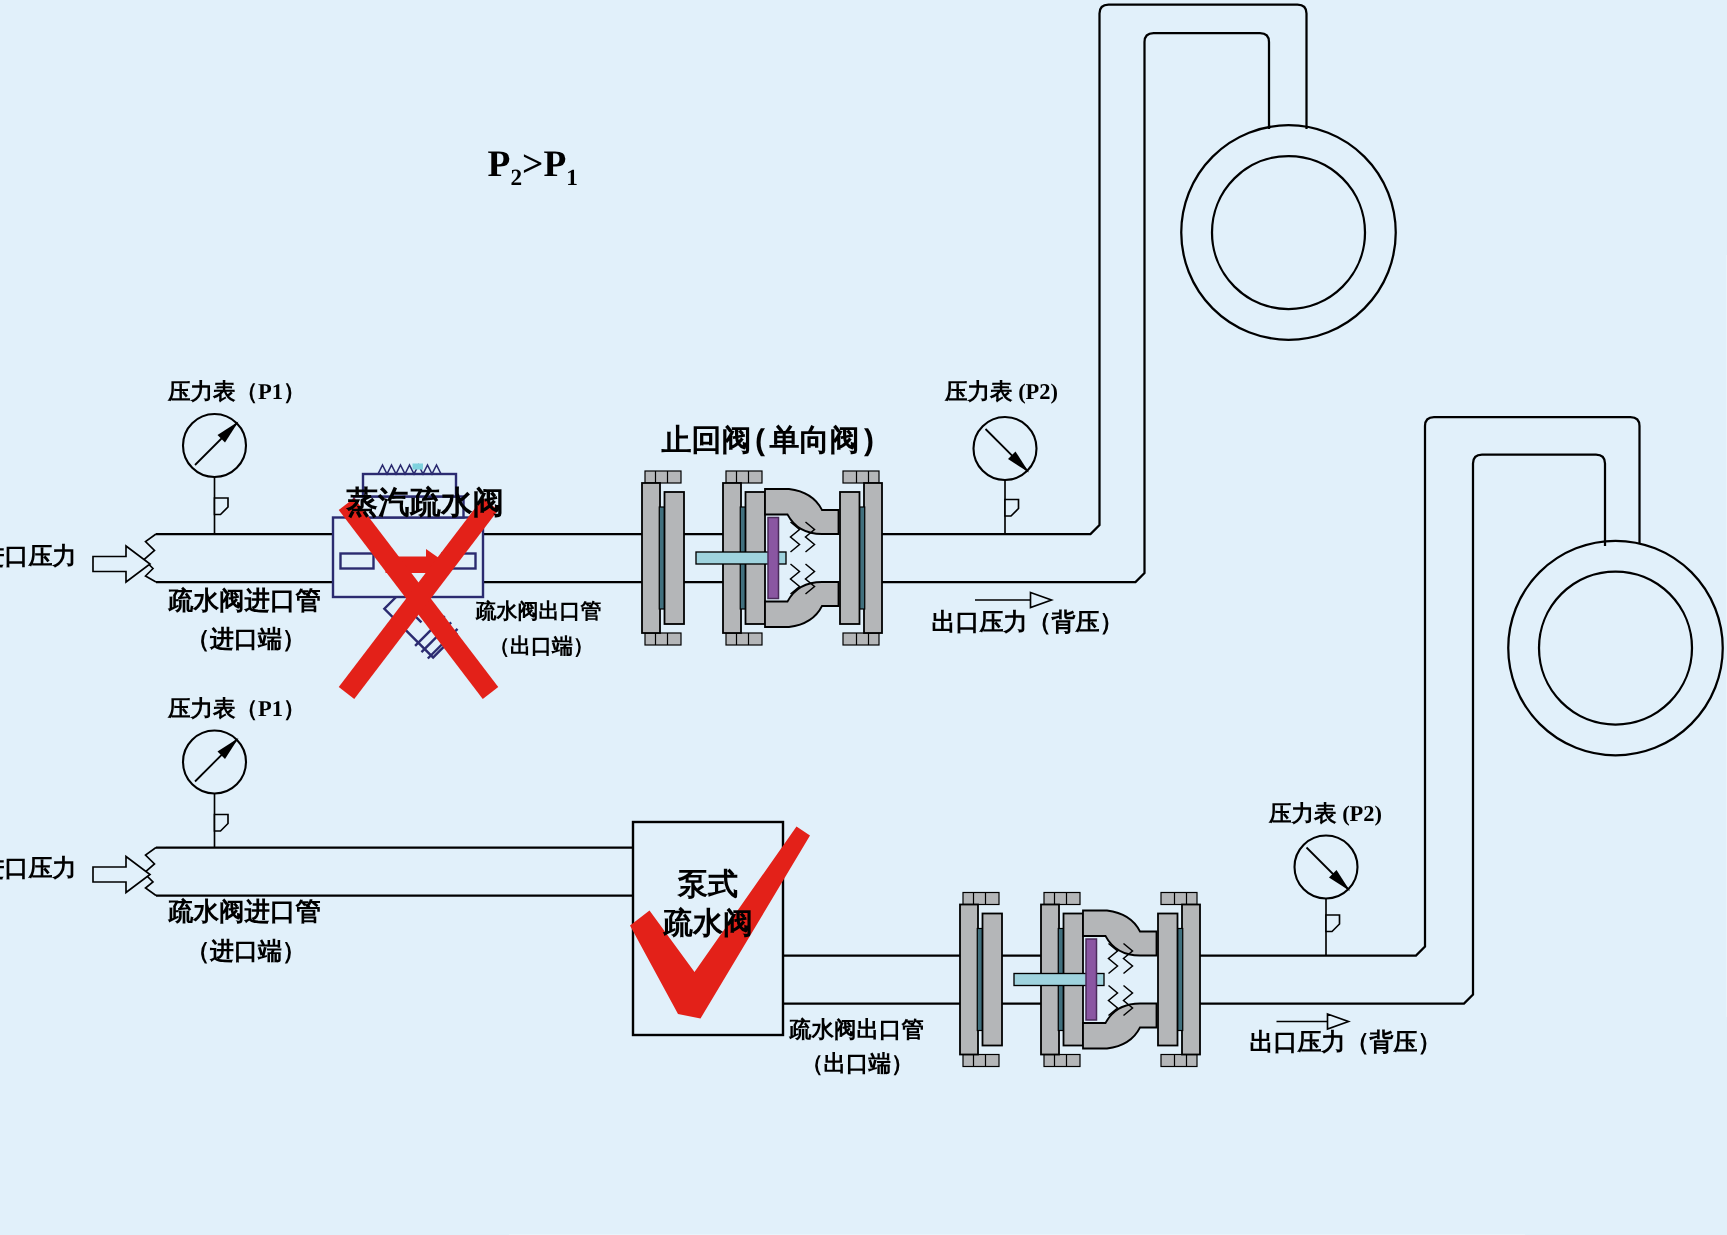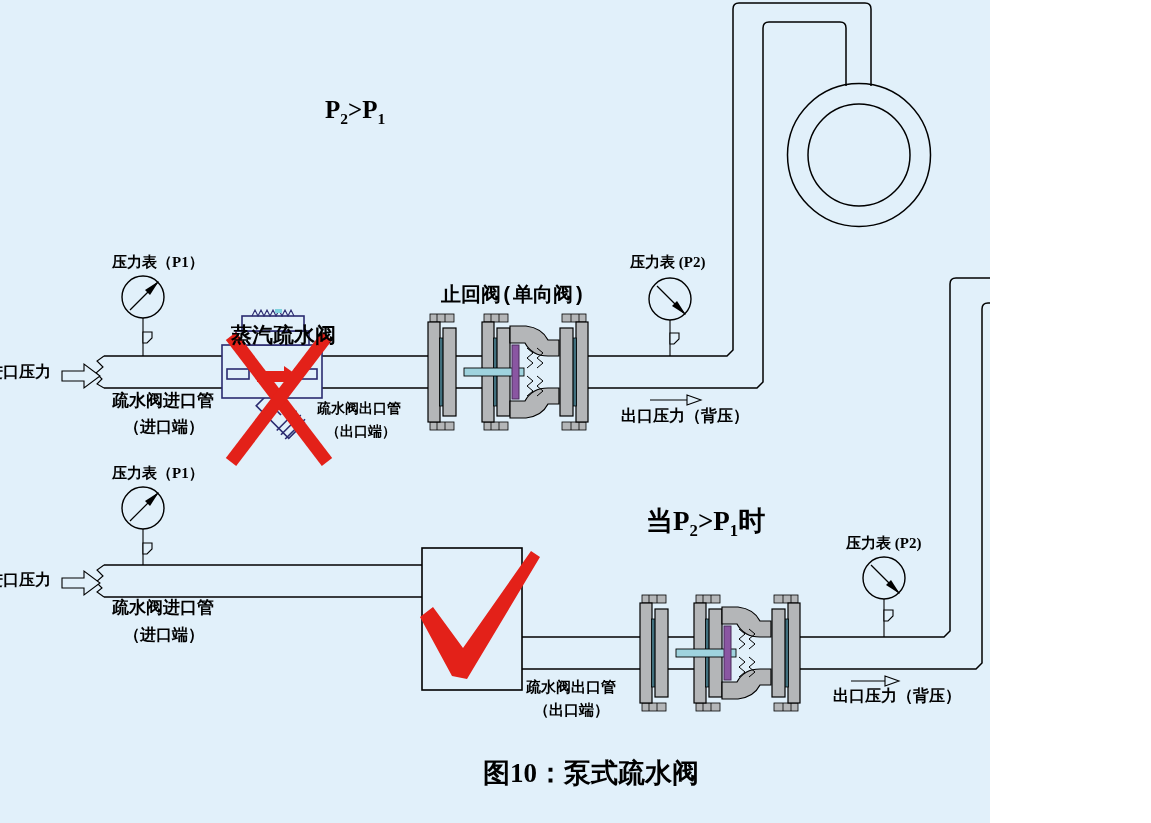--- a/index.html
+++ b/index.html
@@ -1,18 +1,18 @@
 <!DOCTYPE html>
 <html><head>
 <meta charset="utf-8">
 <style>
   html,body{margin:0;padding:0;}
   #canvas{
     position:relative;
-    width:990px;
+    width:1151px;
     height:823px;
     background:#e1f0fa;
     overflow:hidden;
     font-family:"Liberation Serif","DejaVu Serif",serif;
   }
   #linework{position:absolute;left:0;top:0;}
   .lbl{
     position:absolute;
     font-weight:bold;
     color:#000;
@@ -199,30 +199,30 @@
 <div class="lbl" style="left:231px;top:286px;font-size:21px;margin-top:37px;">蒸汽疏水阀</div>
 <div class="lbl" style="left:441px;top:284px;font-size:20px;font-family:Liberation Mono, monospace;">止回阀(单向阀)</div>
 <div class="lbl" style="left:630px;top:254px;font-size:15px;">压力表 (P2)</div>
 <div class="lbl" style="left:-13px;top:363px;font-size:16px;">进口压力</div>
 <div class="lbl" style="left:112px;top:391px;font-size:17px;">疏水阀进口管</div>
 <div class="lbl" style="left:124px;top:418px;font-size:16px;">（进口端）</div>
 <div class="lbl" style="left:317px;top:401px;font-size:14px;">疏水阀出口管</div>
 <div class="lbl" style="left:326px;top:424px;font-size:14px;">（出口端）</div>
 <div class="lbl" style="left:621px;top:407px;font-size:16px;">出口压力（背压）</div>
 
-<div class="lbl" style="left:646px;top:506px;font-size:27px;">
-  <span>当P</span><sub>2</sub><span>&gt;P</span><sub>1</sub><span>时</span>
-</div>
 
 <div class="lbl" style="left:112px;top:465px;font-size:15px;">压力表（P1）</div>
 <div class="lbl" style="left:-13px;top:571px;font-size:16px;">进口压力</div>
 <div class="lbl" style="left:112px;top:598px;font-size:17px;">疏水阀进口管</div>
 <div class="lbl" style="left:124px;top:626px;font-size:16px;">（进口端）</div>
 
+<div class="lbl" style="left:424px;top:577px;width:96px;text-align:center;font-size:20px;line-height:26px;">
+  <div>泵式</div>
+  <div>疏水阀</div>
+</div>
 
 <div class="lbl" style="left:526px;top:679px;font-size:15px;">疏水阀出口管</div>
 <div class="lbl" style="left:534px;top:702px;font-size:15px;">（出口端）</div>
 <div class="lbl" style="left:846px;top:535px;font-size:15px;">压力表 (P2)</div>
 <div class="lbl" style="left:833px;top:687px;font-size:16px;">出口压力（背压）</div>
 
-<div class="lbl" style="left:483px;top:758px;font-size:27px;">图10：泵式疏水阀</div>
 
 </div>
 
 </body></html>

